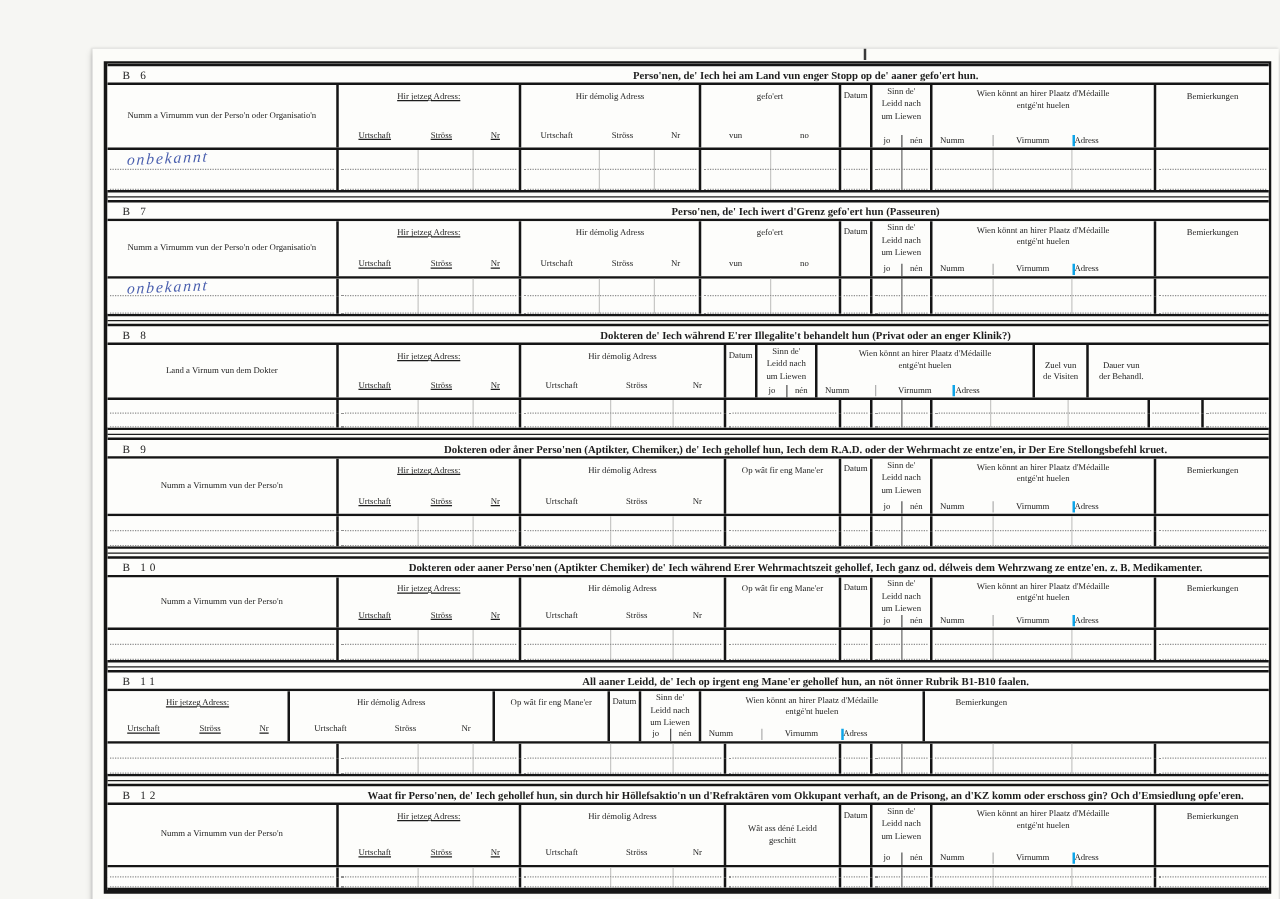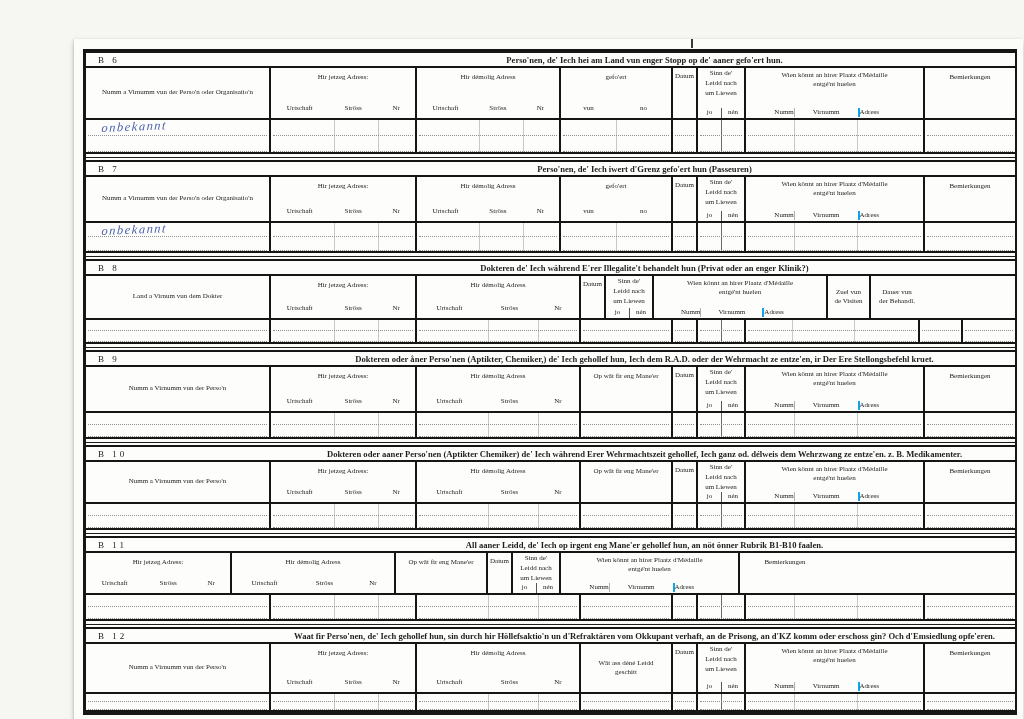--- a/index.html
+++ b/index.html
@@ -36,21 +36,21 @@
   
   .hr{display:flex;align-items:stretch;border-bottom:2px solid #151515;background:#fdfdfb;}
   .hr > div{border-right:2px solid #151515;box-sizing:border-box;font-size:7px;line-height:1.3;position:relative;}
   .hr > div.last{border-right:none;}
   
   .dr{display:flex;align-items:stretch;background:#fdfdfb;}
   .dr > div{border-right:2px solid #151515;box-sizing:border-box;position:relative;}
   .dr > div.last{border-right:none;}
   .dr > div::after{content:"";position:absolute;left:2px;right:2px;bottom:0;border-bottom:1px dotted #8f8f8f;}
   
-  .w185{width:185px;flex:none;} .w146{width:146px;flex:none;}
+  .w185{width:185px;flex:none;} .w146{width:146px;flex:none;text-decoration:underline;}
   .w144{width:144px;flex:none;} .w164{width:164px;flex:none;}
   .w112{width:112px;flex:none;} .w92{width:92px;flex:none;}
   .w25{width:25px;flex:none;}   .w48{width:48px;flex:none;}
   .w179{width:179px;flex:none;} .w174{width:174px;flex:none;}
   .w90{width:90px;flex:none;}   .w43{width:43px;flex:none;} .w52{width:52px;flex:none;}
   
   .cname{display:flex;align-items:center;justify-content:center;text-align:center;padding:0 8px;white-space:nowrap;overflow:hidden;font-size:6.9px;}
   .vcol{display:flex;flex-direction:column;}
   .gl{text-align:center;padding-top:5px;}
   .gl2{text-align:center;padding-top:3px;line-height:1.25;}
@@ -59,21 +59,21 @@
   .a1{width:40%;} .a2{width:34%;} .a3{width:26%;}
   .g1{width:50%;} .g2{width:50%;}
   .cdatum{font-size:6.4px;text-align:center;padding-top:4px;overflow:hidden;white-space:nowrap;}
   .csinn{display:flex;flex-direction:column;text-align:center;font-size:6.2px;}
   .sinl{line-height:1.12;padding-top:2px;}
   .jn{display:flex;margin-top:auto;}
   .jn span{width:50%;padding-bottom:1px;box-sizing:border-box;}
   .jn span + span{border-left:1px solid #555;}
   .wsub{display:flex;margin-top:auto;padding-bottom:1px;}
   .wsub span{box-sizing:border-box;display:block;}
-  .wn{width:27%;text-align:right;padding-left:6px;}
+  .wn{width:27%;text-align:left;padding-left:6px;}
   .wv{width:36%;text-align:center;border-left:1px solid #b0b0b0;}
   .wa{width:37%;text-align:left;border-left:2px solid #0ea5e9;}
   .cbem{text-align:center;padding-top:5px;}
   .cst2{display:flex;flex-direction:column;justify-content:center;text-align:center;font-size:6.4px;line-height:1.25;}
   
   .s3a{background-image:linear-gradient(#c8c8c6,#c8c8c6),linear-gradient(#c8c8c6,#c8c8c6);
        background-repeat:no-repeat;background-size:1px 100%,1px 100%;background-position:44% 0,75% 0;}
   .s2g{background-image:linear-gradient(#c8c8c6,#c8c8c6);background-repeat:no-repeat;background-size:1px 100%;background-position:50% 0;}
   .ssin{background-image:linear-gradient(#6a6a6a,#6a6a6a);background-repeat:no-repeat;background-size:1px 100%;background-position:50% 0;}
   .swien{background-image:linear-gradient(#c8c8c6,#c8c8c6),linear-gradient(#c8c8c6,#c8c8c6);

